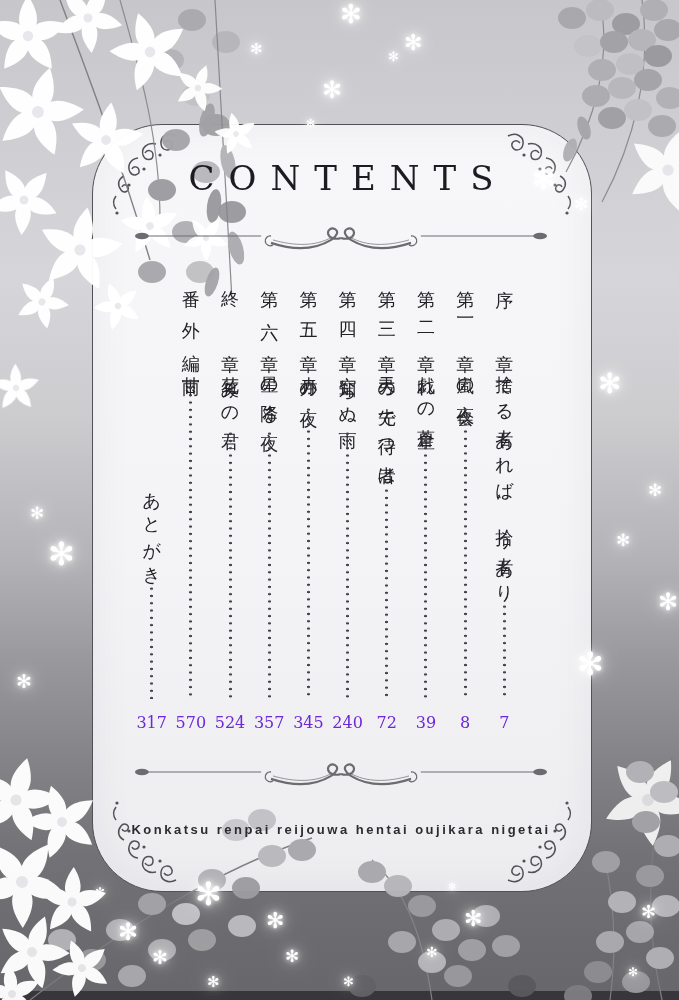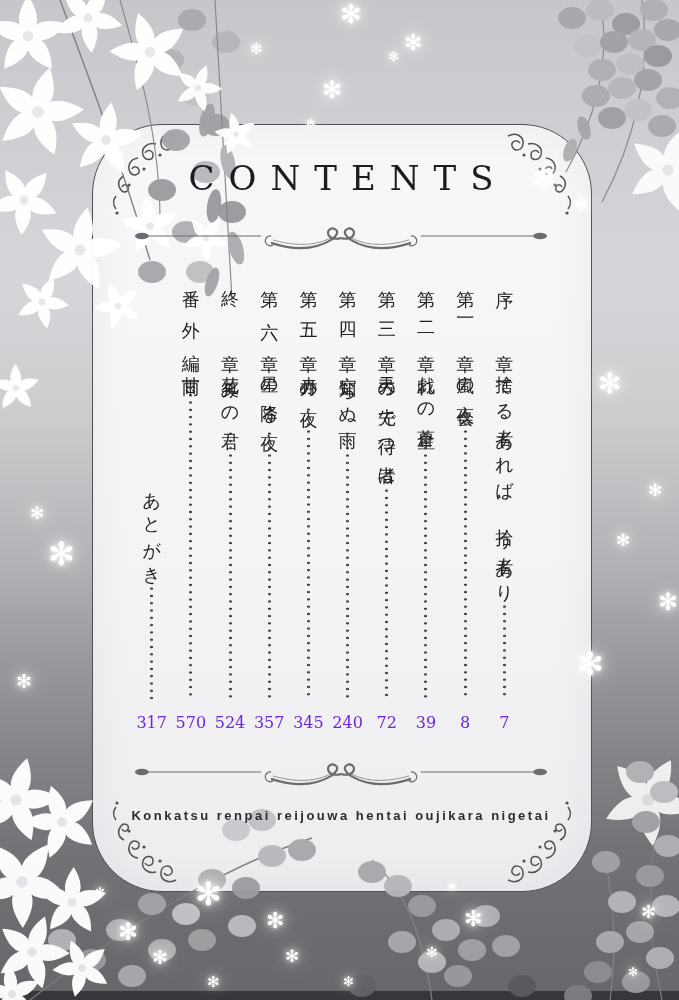--- a/index.html
+++ b/index.html
@@ -45,21 +45,21 @@
   .toc-leader{flex:1 1 auto;width:3px;margin:7px auto 3px;
        background-image:radial-gradient(circle,#42424a 1.1px,rgba(0,0,0,0) 1.45px);
        background-size:3px 7.3px;background-repeat:repeat-y;background-position:center top;}
   .toc-page{height:30px;display:flex;align-items:flex-end;justify-content:center;
        font-family:"DejaVu Serif","Liberation Serif",serif;font-size:16px;color:#6d28d9;}
 
   
   .book-title{position:absolute;left:0;right:0;top:672px;text-align:center;
        font-family:"Liberation Sans",sans-serif;font-weight:bold;font-size:19px;
        letter-spacing:0.5px;color:#222226;}
-  .book-subtitle{position:absolute;left:0;right:0;top:684px;text-align:center;
+  .book-subtitle{position:absolute;left:0;right:0;top:698px;text-align:center;
        font-family:"Liberation Sans",sans-serif;font-weight:bold;font-size:13px;
        letter-spacing:2.5px;color:#2c2c30;}
 
   
   .foliage{position:absolute;inset:0;z-index:2;pointer-events:none;}
   .sparkles{position:absolute;inset:0;z-index:4;pointer-events:none;}
   .sparkle{position:absolute;color:#ffffff;line-height:1;
        text-shadow:0 0 5px rgba(255,255,255,.95),0 0 14px rgba(255,255,255,.8),
                    0 0 26px rgba(255,255,255,.5);}
 </style>

